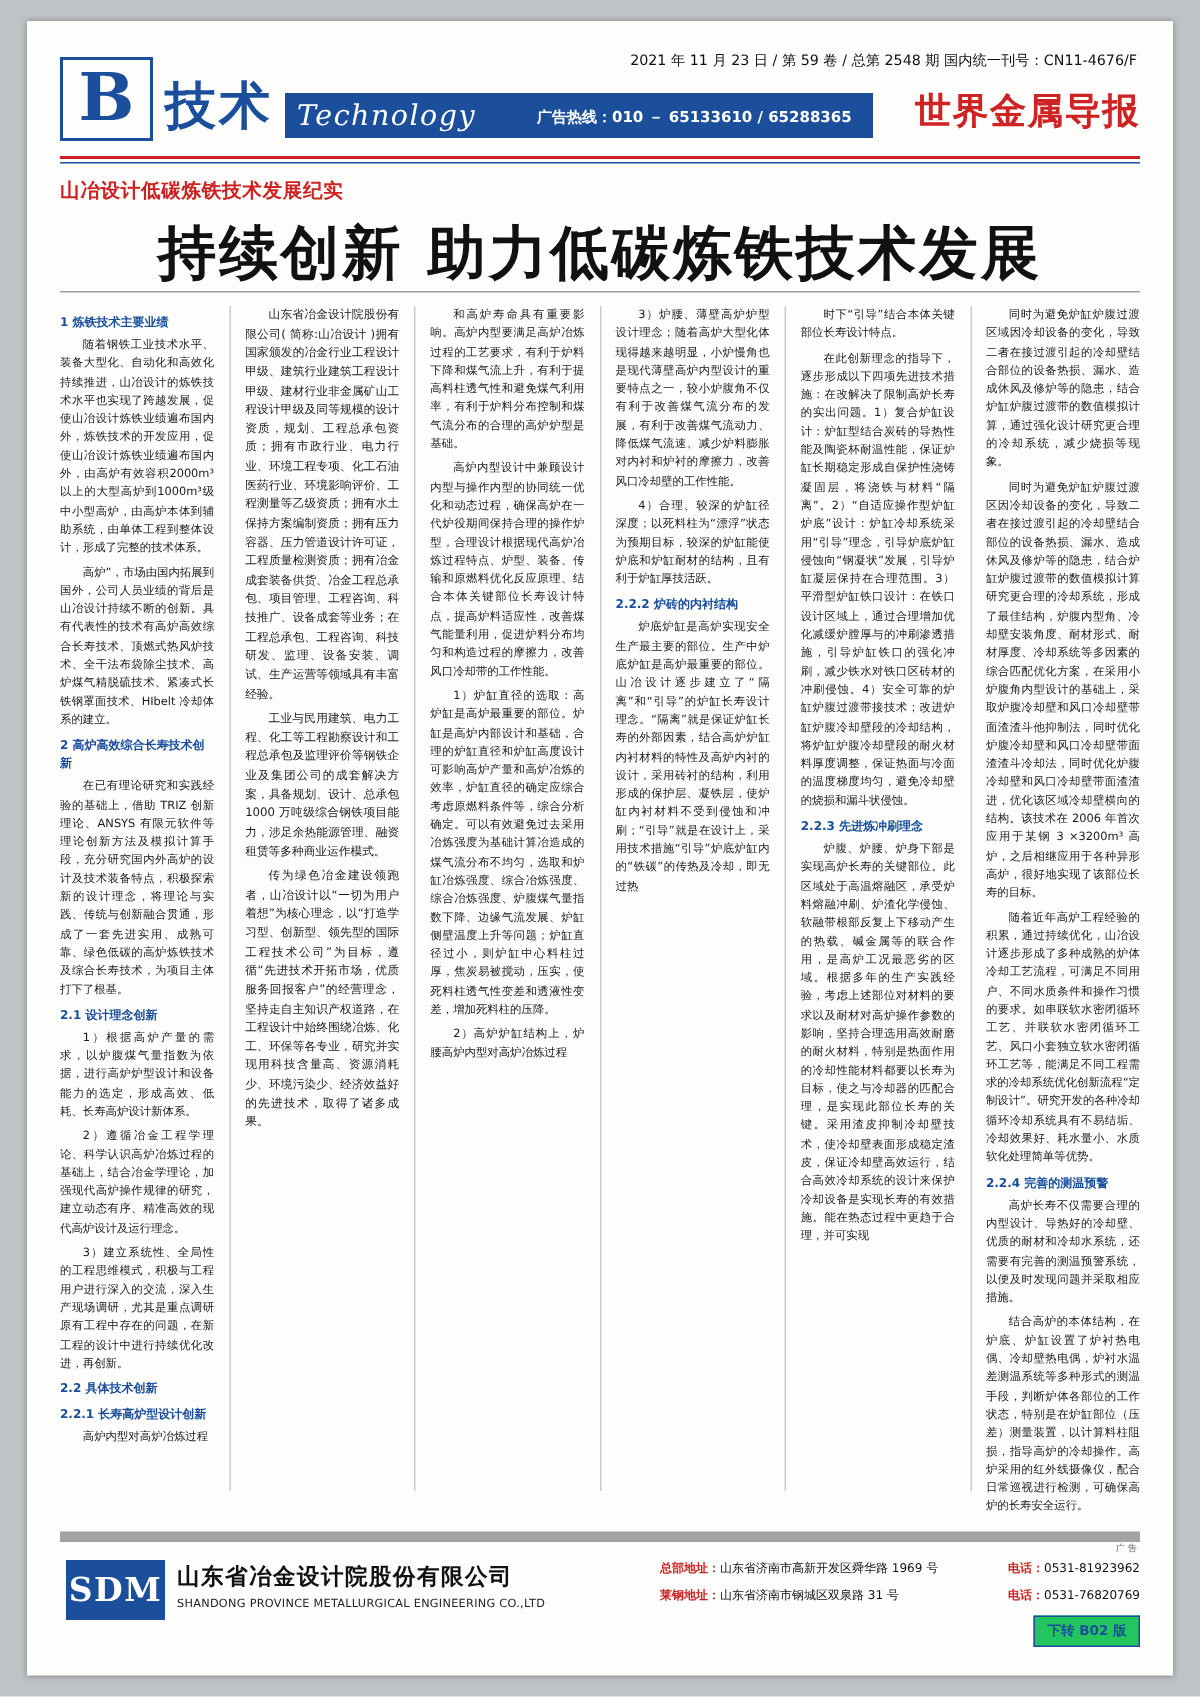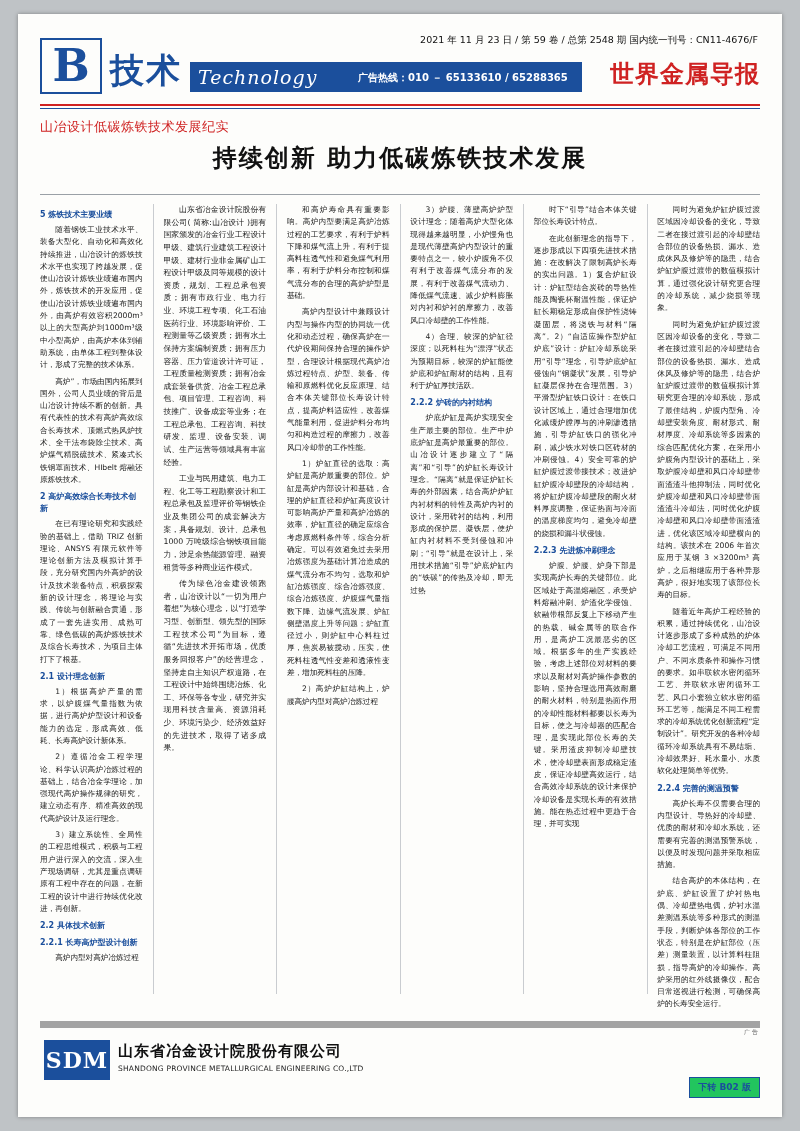--- a/index.html
+++ b/index.html
@@ -56,26 +56,26 @@
     font-size:24px;font-weight:bold;color:#cf2222;letter-spacing:1px;
     font-family:"DejaVu Sans","Liberation Sans",sans-serif;
     white-space:nowrap;
   }
   .rule-red{position:absolute;left:0;top:72px;width:720px;height:2px;background:#cf2222;}
   .rule-thin{position:absolute;left:0;top:76px;width:720px;height:1px;background:#1b4f9c;}
 
   
   .kicker{
     position:absolute;left:0;top:86px;
-    font-size:13px;font-weight:normal;color:#cf2222;letter-spacing:.5px;
+    font-size:13px;font-weight:bold;color:#cf2222;letter-spacing:.5px;
   }
   .headline{
     position:absolute;left:0;top:110px;width:720px;
     text-align:center;
-    font-size:24px;font-weight:bold;color:#111;letter-spacing:2px;
+    font-size:39px;font-weight:bold;color:#111;letter-spacing:2px;
     font-family:"DejaVu Sans","Liberation Sans",sans-serif;
   }
   .rule-hl{position:absolute;left:0;top:162px;width:720px;height:1px;background:#9aa0a6;}
 
   
   .cols{
     position:absolute;left:0;top:172px;width:720px;height:790px;
     display:flex;gap:10px;
   }
   .col{width:136px;}
@@ -149,23 +149,23 @@
       <div class="rule-red"></div>
       <div class="rule-thin"></div>
     </div>
 
     <div class="kicker">山冶设计低碳炼铁技术发展纪实</div>
     <div class="headline">持续创新 助力低碳炼铁技术发展</div>
     <div class="rule-hl"></div>
 
     <div class="cols" id="cols">
         <div class="col">
-          <h3 class="sub">5 炼铁技术主要业绩</h3>
+          <h3 class="sub">1 炼铁技术主要业绩</h3>
           <p class="ind">随着钢铁工业技术水平、装备大型化、自动化和高效化持续推进，山冶设计的炼铁技术水平也实现了跨越发展，促使山冶设计炼铁业绩遍布国内外，炼铁技术的开发应用，促使山冶设计炼铁业绩遍布国内外，由高炉有效容积2000m³以上的大型高炉到1000m³级中小型高炉，由高炉本体到辅助系统，由单体工程到整体设计，形成了完整的技术体系。</p>
-          <p class="ind">高炉”，市场由国内拓展到国外，公司人员业绩的背后是山冶设计持续不断的创新。具有代表性的技术有高炉高效综合长寿技术、顶燃式热风炉技术、全干法布袋除尘技术、高炉煤气精脱硫技术、紧凑式长铁钢罩面技术、HIbelt 熔融还原炼铁技术。</p>
+          <p class="ind">高炉”，市场由国内拓展到国外，公司人员业绩的背后是山冶设计持续不断的创新。具有代表性的技术有高炉高效综合长寿技术、顶燃式热风炉技术、全干法布袋除尘技术、高炉煤气精脱硫技术、紧凑式长铁钢罩面技术、HIbelt 冷却体系的建立。</p>
           <h3 class="sub">2 高炉高效综合长寿技术创新</h3>
           <p class="ind">在已有理论研究和实践经验的基础上，借助 TRIZ 创新理论、ANSYS 有限元软件等理论创新方法及模拟计算手段，充分研究国内外高炉的设计及技术装备特点，积极探索新的设计理念，将理论与实践、传统与创新融合贯通，形成了一套先进实用、成熟可靠、绿色低碳的高炉炼铁技术及综合长寿技术，为项目主体打下了根基。</p>
           <h3 class="sub">2.1 设计理念创新</h3>
           <p class="ind">1）根据高炉产量的需求，以炉腹煤气量指数为依据，进行高炉炉型设计和设备能力的选定，形成高效、低耗、长寿高炉设计新体系。</p>
           <p class="ind">2）遵循冶金工程学理论、科学认识高炉冶炼过程的基础上，结合冶金学理论，加强现代高炉操作规律的研究，建立动态有序、精准高效的现代高炉设计及运行理念。</p>
           <p class="ind">3）建立系统性、全局性的工程思维模式，积极与工程用户进行深入的交流，深入生产现场调研，尤其是重点调研原有工程中存在的问题，在新工程的设计中进行持续优化改进，再创新。</p>
           <h3 class="sub">2.2 具体技术创新</h3>
           <h3 class="sub">2.2.1 长寿高炉型设计创新</h3>
           <p class="ind">高炉内型对高炉冶炼过程</p>
         </div>
@@ -206,17 +206,21 @@
           <p class="ind">结合高炉的本体结构，在炉底、炉缸设置了炉衬热电偶、冷却壁热电偶，炉衬水温差测温系统等多种形式的测温手段，判断炉体各部位的工作状态，特别是在炉缸部位（压差）测量装置，以计算料柱阻损，指导高炉的冷却操作。高炉采用的红外线摄像仪，配合日常巡视进行检测，可确保高炉的长寿安全运行。</p>
         </div>
       </div>
 
     <div class="jump">下转 B02 版</div>
 
     <div class="footer">
       <div class="logo-box">SDM</div>
       <div class="co-cn">山东省冶金设计院股份有限公司</div>
       <div class="co-en">SHANDONG PROVINCE METALLURGICAL ENGINEERING CO.,LTD</div>
+      <div class="addr" id="addr">
+          <div class="footer-row"><span class="k">总部地址：</span><span>山东省济南市高新开发区舜华路 1969 号</span><span class="tel"><span class="k">电话：</span><span>0531-81923962</span></span></div>
+          <div class="footer-row"><span class="k">莱钢地址：</span><span>山东省济南市钢城区双泉路 31 号</span><span class="tel"><span class="k">电话：</span><span>0531-76820769</span></span></div>
+        </div>
       <div class="ad-mark">广 告</div>
     </div>
 
   </div>
 </div>
 
 </body></html>

